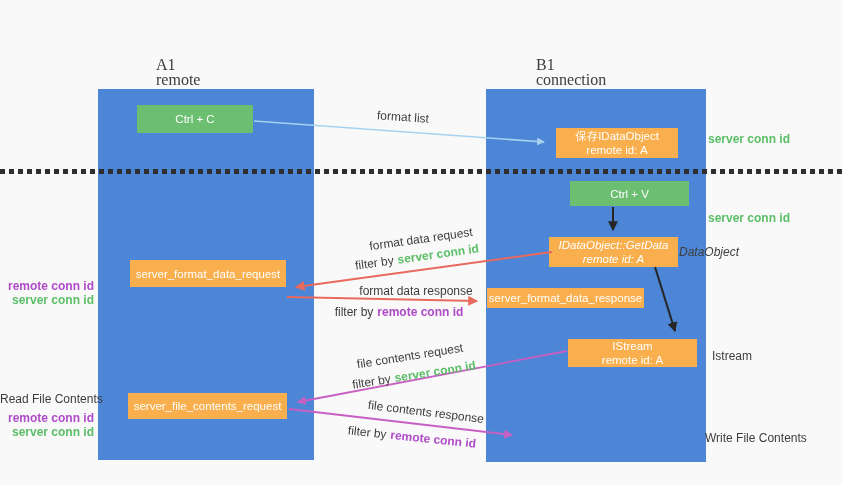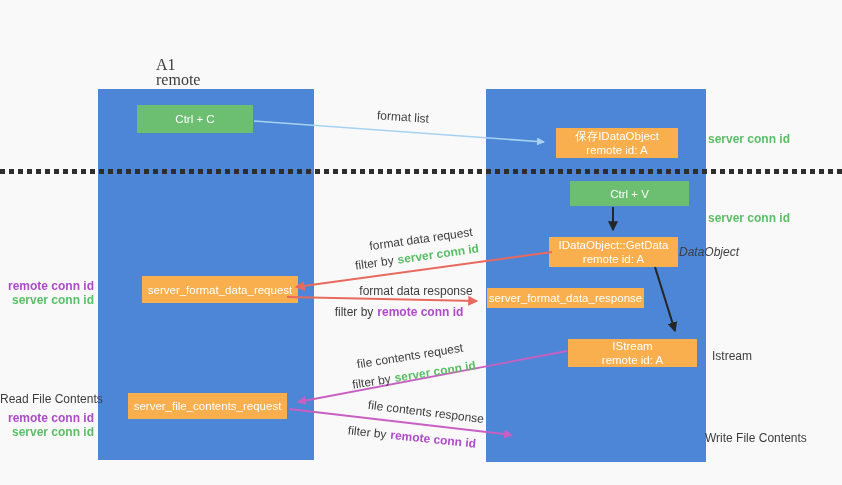--- a/index.html
+++ b/index.html
@@ -49,20 +49,24 @@
 </head>
 <body>
 
 <div class="canvas">
 
 
   <div class="col-header" style="left:156px;top:57px;width:100px;">
     <div>A1</div>
     <div>remote</div>
   </div>
+  <div class="col-header" style="left:536px;top:57px;width:120px;">
+    <div>B1</div>
+    <div>connection</div>
+  </div>
 
   <div class="lifeline" style="left:98px;top:89px;width:216px;height:371px;"></div>
   <div class="lifeline" style="left:486px;top:89px;width:220px;height:373px;"></div>
 
   <div class="dotted-line"></div>
 
   <svg class="arrow-layer" width="842" height="485" viewBox="0 0 842 485">
     <defs>
       <marker id="mb" viewBox="0 0 8 8" refX="7" refY="4" markerWidth="5" markerHeight="5" orient="auto">
           <path class="mk-blue" d="M0,0L8,4L0,8Z"></path>
@@ -92,26 +96,26 @@
 
   <div class="node orange" style="left:556px;top:128px;width:122px;height:30px;">
     <div>保存IDataObject</div>
     <div>remote id: A</div>
   </div>
 
   <div class="node green" style="left:570px;top:181px;width:119px;height:25px;">
     <div>Ctrl + V</div>
   </div>
 
-  <div class="node orange" style="left:549px;top:237px;width:129px;height:30px;">
+  <div class="node orange" style="left:549px;top:237px;width:129px;height:30px;font-style:italic;">
     <div>IDataObject::GetData</div>
     <div>remote id: A</div>
   </div>
 
-  <div class="node orange" style="left:130px;top:276px;width:156px;height:27px;margin-left:12px;">
+  <div class="node orange" style="left:130px;top:260px;width:156px;height:27px;">
     <div>server_format_data_request</div>
   </div>
 
   <div class="node orange" style="left:487px;top:288px;width:157px;height:20px;">
     <div>server_format_data_response</div>
   </div>
 
   <div class="node orange" style="left:568px;top:339px;width:129px;height:28px;">
     <div>IStream</div>
     <div>remote id: A</div>

